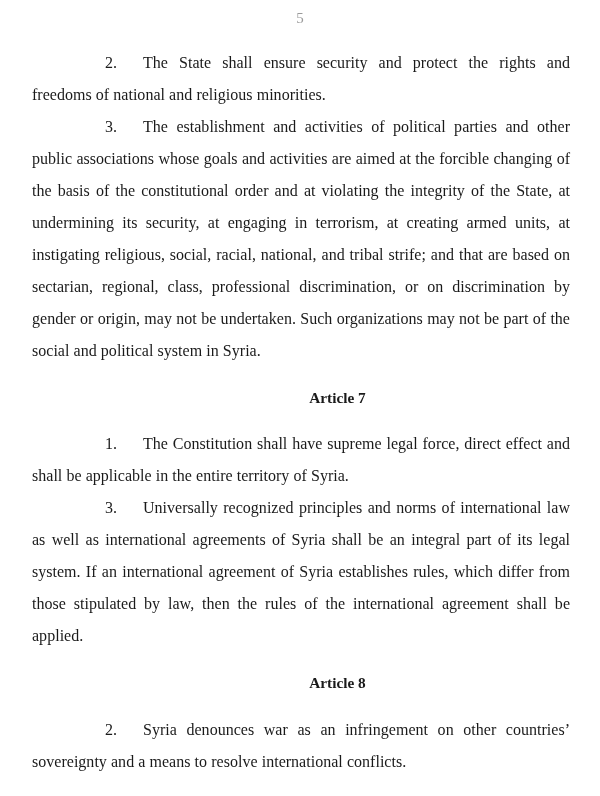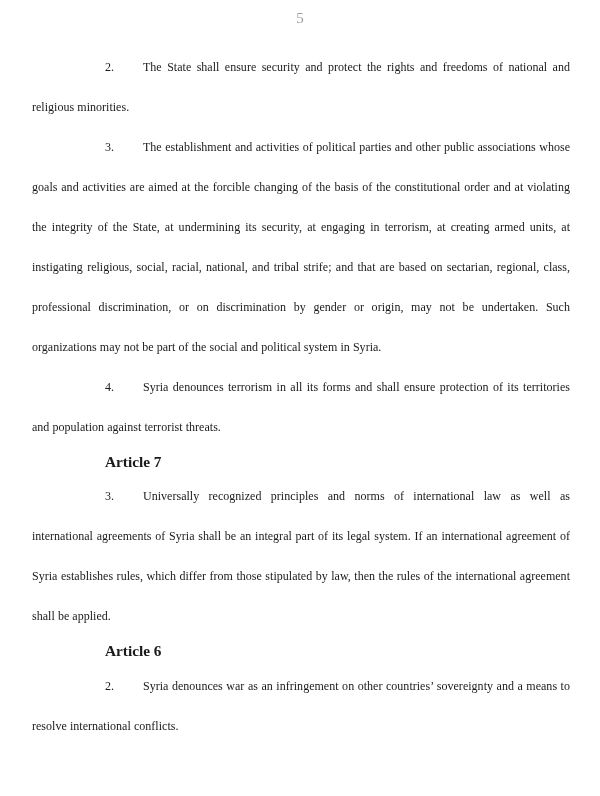--- a/index.html
+++ b/index.html
@@ -33,56 +33,56 @@
   }
   .body-text {
     position: absolute;
     top: 47px;
     left: 32px;
     width: 538px;
   }
   p.para {
     margin: 0;
     padding: 0;
-    font-size: 12px;
-    line-height: 40px;
+    font-size: 16px;
+    line-height: 32px;
     text-align: justify;
     text-justify: inter-word;
     letter-spacing: 0.02px;
     word-spacing: 0.1px;
   }
   
   p.numbered {
     text-indent: 0;
   }
   p.numbered .num {
     display: inline-block;
     width: 38px;
     margin-left: 73px;
   }
   h2.article {
-    margin: 0;
+    margin: 16px;
     padding: 0;
     font-size: 15.3px;
     line-height: 29.4px;
     font-weight: bold;
-    text-align: left;
+    text-align: center;
     padding-left: 73px;
   }
 </style>
 </head>
 <body>
 
 <div class="page">
 
   <div class="page-number">5</div>
 
   <div class="body-text" id="body-text">
       <p class="para numbered"><span class="num">2.</span><span>The State shall ensure security and protect the rights and freedoms of national and religious minorities.</span></p>
       <p class="para numbered"><span class="num">3.</span><span>The establishment and activities of political parties and other public associations whose goals and activities are aimed at the forcible changing of the basis of the constitutional order and at violating the integrity of the State, at undermining its security, at engaging in terrorism, at creating armed units, at instigating religious, social, racial, national, and tribal strife; and that are based on sectarian, regional, class, professional discrimination, or on discrimination by gender or origin, may not be undertaken. Such organizations may not be part of the social and political system in Syria.</span></p>
-      <p class="para numbered"><span class="num">4.</span><span>Syria denounces terrorism in all its forms and shall ensure protection of its territories and population against terrorist threats.</span></p>
       <h2 class="article">Article 7</h2>
+      <p class="para numbered"><span class="num">1.</span><span>The Constitution shall have supreme legal force, direct effect and shall be applicable in the entire territory of Syria.</span></p>
       <p class="para numbered"><span class="num">3.</span><span>Universally recognized principles and norms of international law as well as international agreements of Syria shall be an integral part of its legal system. If an international agreement of Syria establishes rules, which differ from those stipulated by law, then the rules of the international agreement shall be applied.</span></p>
-      <h2 class="article">Article 6</h2>
+      <h2 class="article">Article 8</h2>
       <p class="para numbered"><span class="num">2.</span><span>Syria denounces war as an infringement on other countries’ sovereignty and a means to resolve international conflicts.</span></p>
     </div>
 
 </div>
 
 </body></html>

